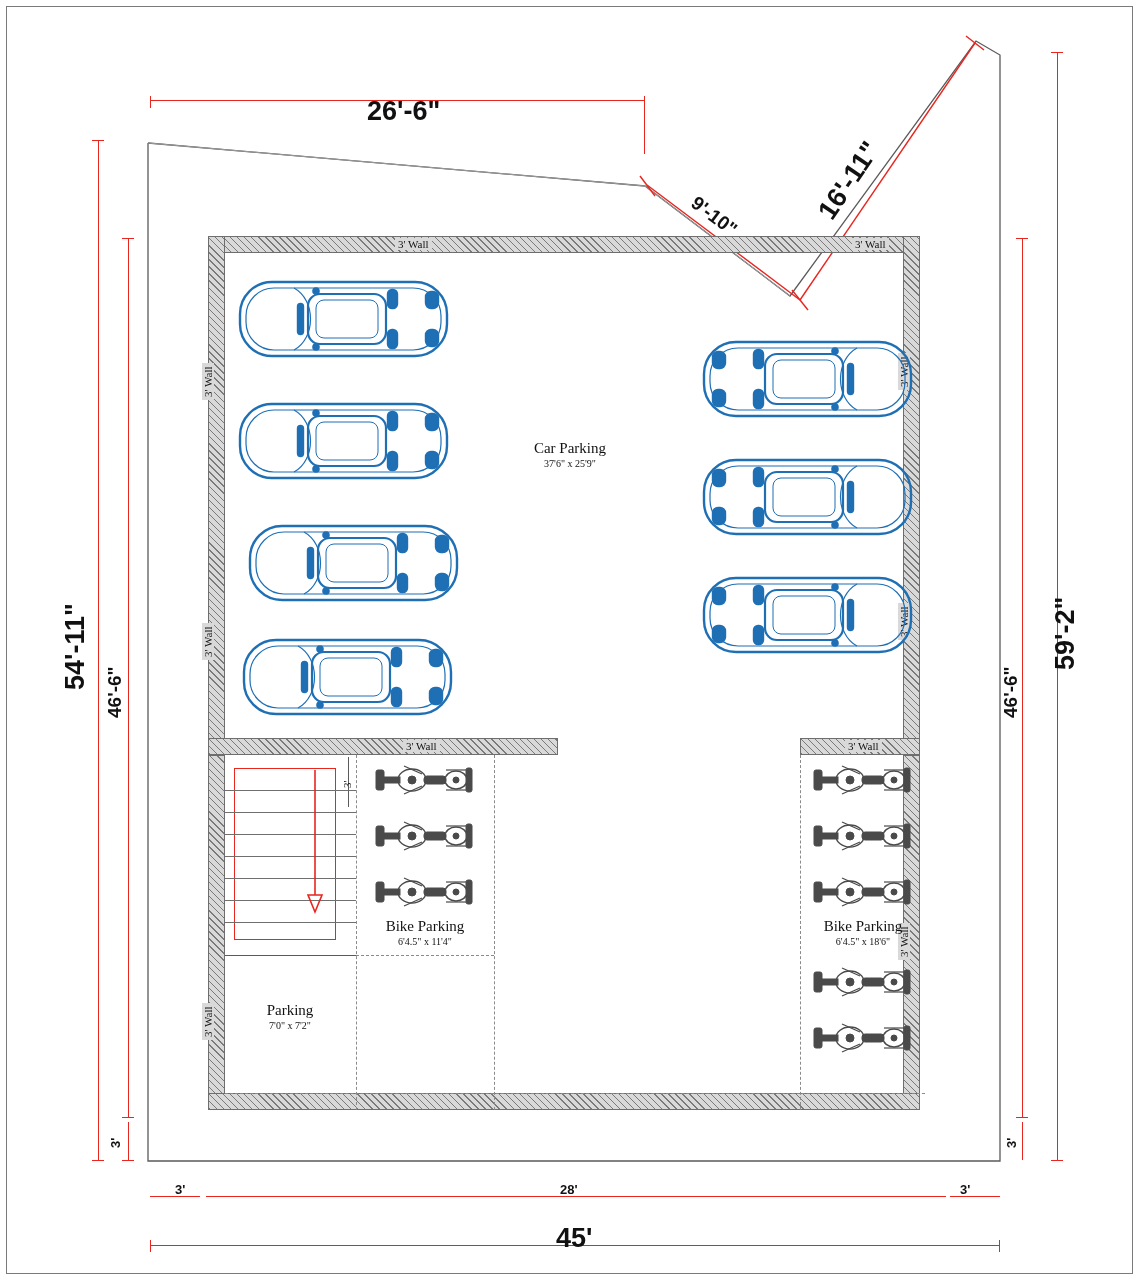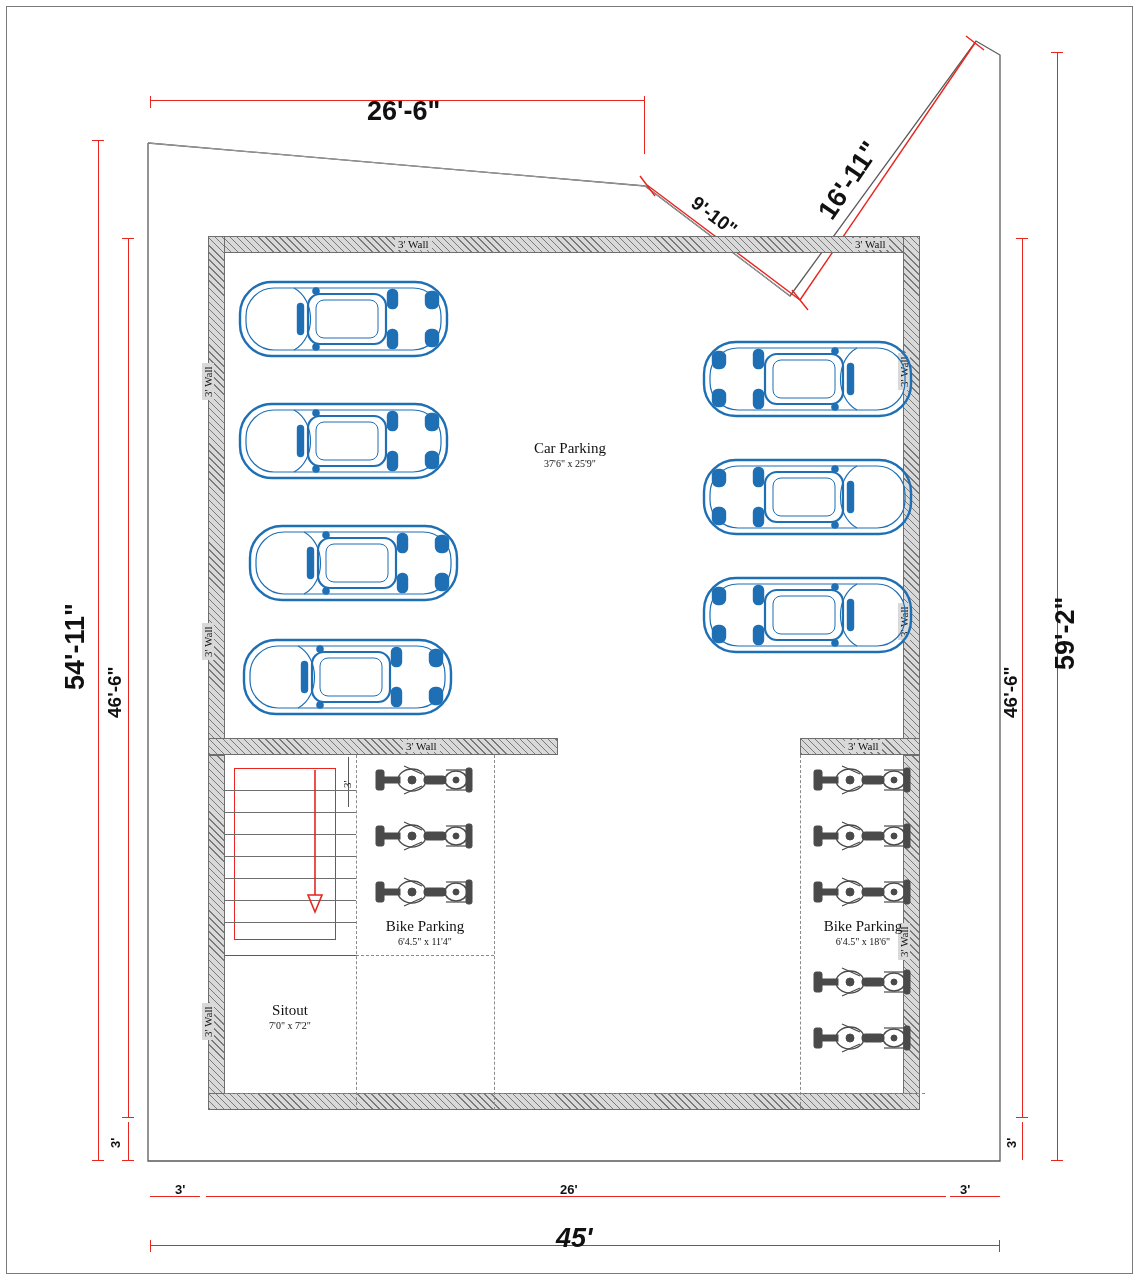--- a/index.html
+++ b/index.html
@@ -93,28 +93,28 @@
   <div class="redline hline" style="left:1016px;top:238px;width:12px;"></div>
   <div class="redline hline" style="left:1016px;top:1117px;width:12px;"></div>
   <div class="dim dim-md" style="left:1000px;top:718px;transform:rotate(-90deg);transform-origin:left top;">46'-6"</div>
 
   <div class="redline vline" style="left:1022px;top:1122px;height:38px;"></div>
   <div class="dim dim-sm" style="left:1004px;top:1148px;transform:rotate(-90deg);transform-origin:left top;">3'</div>
 
   <div class="redline hline" style="left:150px;top:1196px;width:50px;"></div>
   <div class="dim dim-sm" style="left:175px;top:1182px;">3'</div>
   <div class="redline hline" style="left:206px;top:1196px;width:740px;"></div>
-  <div class="dim dim-sm" style="left:560px;top:1182px;">26'</div>
+  <div class="dim dim-sm" style="left:560px;top:1182px;">28'</div>
   <div class="redline hline" style="left:950px;top:1196px;width:50px;"></div>
   <div class="dim dim-sm" style="left:960px;top:1182px;">3'</div>
 
   <div class="redline hline" style="left:150px;top:1245px;width:850px;"></div>
   <div class="redline vline" style="left:150px;top:1240px;height:12px;"></div>
   <div class="redline vline" style="left:999px;top:1240px;height:12px;"></div>
-  <div class="dim dim-lg" style="left:556px;top:1223px;font-style:italic;">45'</div>
+  <div class="dim dim-lg" style="left:556px;top:1223px;">45'</div>
 
   <div class="wallband" style="left:208px;top:236px;width:712px;height:17px;"></div>
   <div class="wall-label" style="left:395px;top:238px;background:#d9d9d9;padding:0 3px;">3' Wall</div>
   <div class="wall-label" style="left:852px;top:238px;background:#d9d9d9;padding:0 3px;">3' Wall</div>
 
   <div class="wallband" style="left:208px;top:236px;width:17px;height:506px;"></div>
   <div class="wall-label" style="left:202px;top:400px;transform:rotate(-90deg);transform-origin:left top;background:#d9d9d9;padding:0 3px;">3' Wall</div>
   <div class="wall-label" style="left:202px;top:660px;transform:rotate(-90deg);transform-origin:left top;background:#d9d9d9;padding:0 3px;">3' Wall</div>
 
   <div class="wallband" style="left:903px;top:236px;width:17px;height:506px;"></div>
@@ -168,21 +168,21 @@
     <div class="nm">Bike Parking</div>
     <div class="sz">6'4.5" x 11'4"</div>
   </div>
 
   <div class="room-label" style="left:773px;top:918px;width:180px;">
     <div class="nm">Bike Parking</div>
     <div class="sz">6'4.5" x 18'6"</div>
   </div>
 
   <div class="room-label" style="left:200px;top:1002px;width:180px;">
-    <div class="nm">Sitout</div>
+    <div class="nm">Parking</div>
     <div class="sz">7'0" x 7'2"</div>
   </div>
 
   <svg class="car" style="left:236px;top:274px;" width="215" height="90" viewBox="0 0 215 90">
     <g fill="none" stroke="#1f6fb5" stroke-width="2.4">
       <rect x="4" y="8" width="207" height="74" rx="32"></rect>
       <rect x="10" y="14" width="195" height="62" rx="28" stroke-width="1.2"></rect>
       <path d="M58 14 C80 26 80 64 58 76" stroke-width="1.2"></path>
       <rect x="72" y="20" width="78" height="50" rx="12" stroke-width="2.2"></rect>
       <rect x="80" y="26" width="62" height="38" rx="8" stroke-width="1"></rect>

